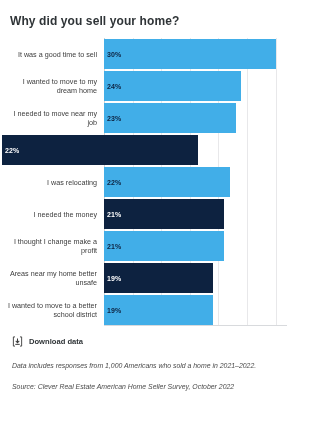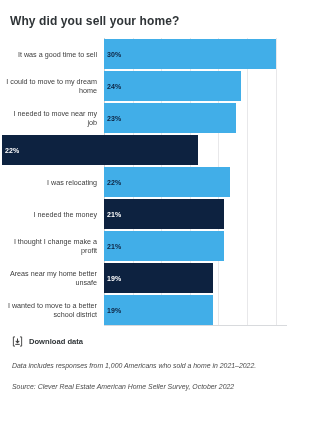--- a/index.html
+++ b/index.html
@@ -168,21 +168,21 @@
       <div class="rows" id="bar-rows">
           <div class="row">
             <div class="row-label">It was a good time to sell</div>
             <div class="bar-area">
               <div class="bar" style="width: 93.75%; background: rgb(65, 174, 232);">
                 <span class="bar-value" style="color: rgb(13, 34, 64);">30%</span>
               </div>
             </div>
           </div>
           <div class="row">
-            <div class="row-label">I could to move to my dream home</div>
+            <div class="row-label">I wanted to move to my dream home</div>
             <div class="bar-area">
               <div class="bar" style="width: 75%; background: rgb(65, 174, 232);">
                 <span class="bar-value" style="color: rgb(13, 34, 64);">24%</span>
               </div>
             </div>
           </div>
           <div class="row">
             <div class="row-label">I needed to move near my job</div>
             <div class="bar-area">
               <div class="bar" style="width: 71.875%; background: rgb(65, 174, 232);">

